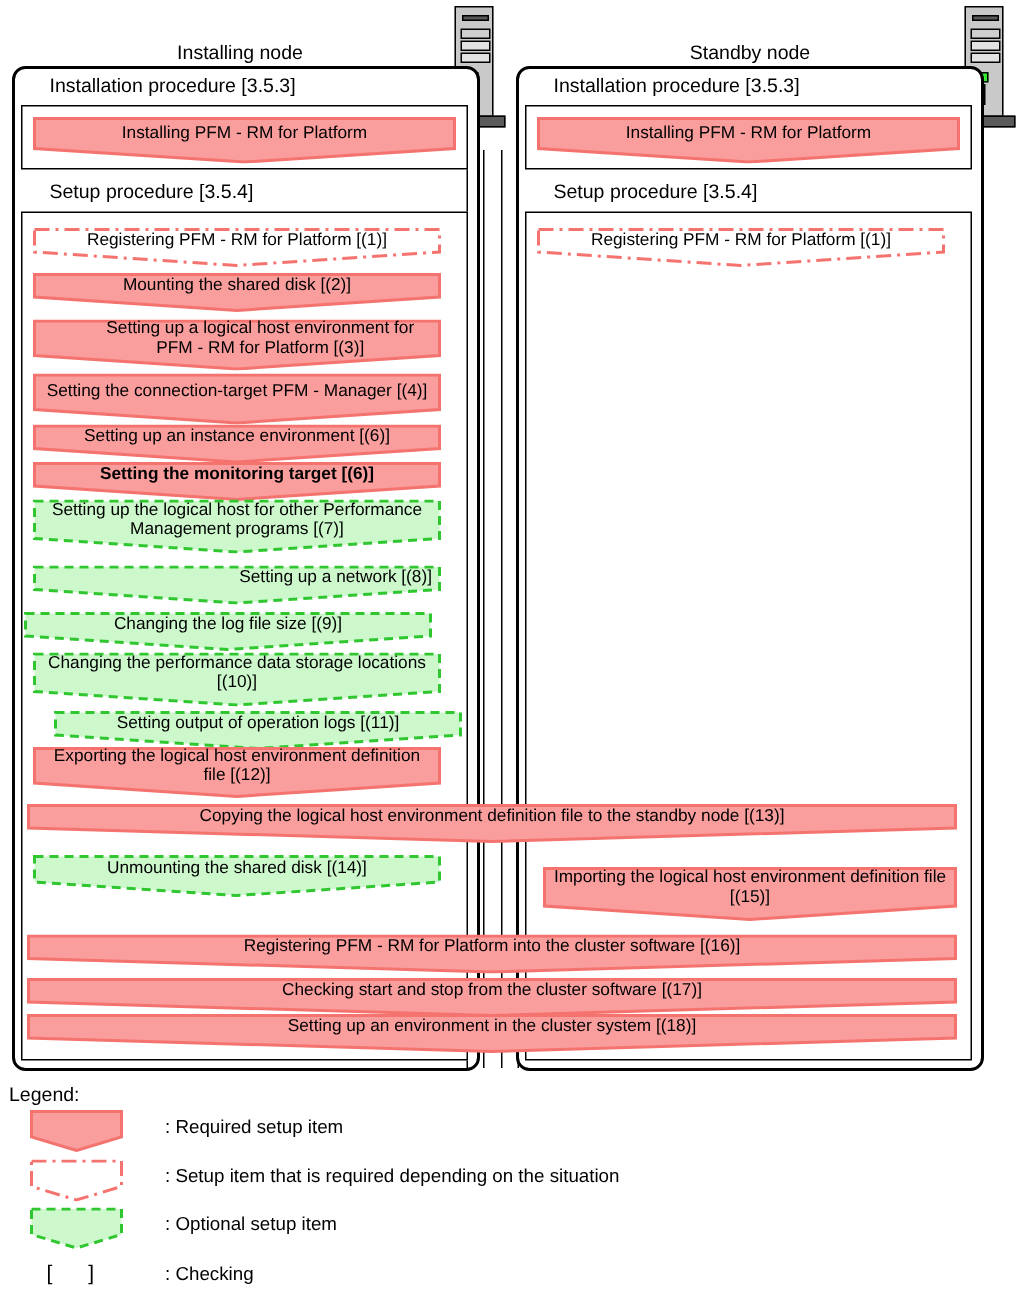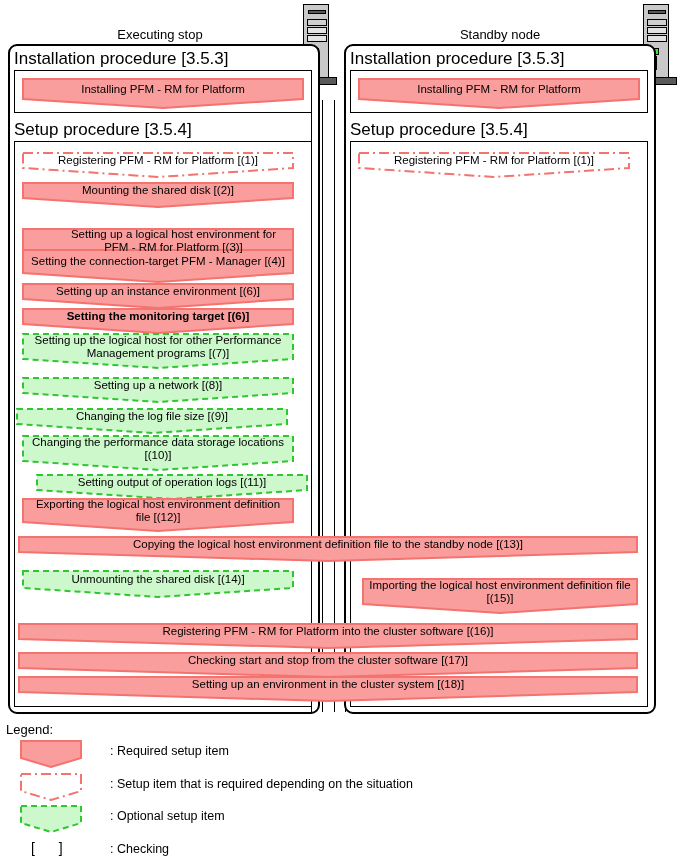--- a/index.html
+++ b/index.html
@@ -54,22 +54,23 @@
   
   .node-panel{
     position:absolute;
     border:2px solid #000;
     border-radius:9px;
     background:#fff;
     box-sizing:border-box;
   }
   .section-label{
     position:absolute;
-    font-size:17px;
+    font-size:13px;
     white-space:nowrap;
+    margin-left:19px;
   }
   .section-box{
     position:absolute;
     border:1px solid #000;
     background:#fff;
     box-sizing:border-box;
   }
 
   
   .vline{position:absolute;width:1px;background:#000;}
@@ -97,21 +98,21 @@
   .legend-swatch{position:absolute;width:62px;height:28px;}
   .legend-bracket{
     position:absolute;font-size:14px;letter-spacing:10px;
   }
 </style>
 </head>
 <body>
 
 <div class="canvas">
 
-  <div class="node-title" style="left:80px;top:27px;width:160px;">Executing stop</div>
+  <div class="node-title" style="left:80px;top:27px;width:160px;">Installing node</div>
   <div class="node-title" style="left:420px;top:27px;width:160px;">Standby node</div>
 
   <div class="tower" style="left:297px;top:2px;">
     <div class="case"></div>
     <div class="slot-top"></div>
     <div class="bay b1"></div>
     <div class="bay b2"></div>
     <div class="bay b3"></div>
     <div class="led"></div>
     <div class="cablev"></div>
@@ -161,21 +162,21 @@
           <polygon points="1,1 271,1 271,16 136,25 1,16" fill="none" stroke="#f4736f" stroke-width="2" stroke-dasharray="10,4,2,4" stroke-linejoin="miter"></polygon>
         </svg>
         <span class="flag-txt" style="margin-bottom: 9px;">Registering PFM - RM for Platform [(1)]</span>
       </div>
       <div class="flag" style="left: 22px; top: 182px; width: 272px; height: 26px;">
         <svg class="flag-bg" width="272" height="26" viewBox="0 0 272 26">
           <polygon points="1,1 271,1 271,16 136,25 1,16" fill="#fa9d9d" stroke="#f4736f" stroke-width="2" stroke-dasharray="none" stroke-linejoin="miter"></polygon>
         </svg>
         <span class="flag-txt" style="margin-bottom: 9px;">Mounting the shared disk [(2)]</span>
       </div>
-      <div class="flag" style="left: 22px; top: 228px; width: 272px; height: 34px; padding-left: 37px;">
+      <div class="flag" style="left: 22px; top: 213px; width: 272px; height: 34px; padding-left: 37px;">
         <svg class="flag-bg" width="272" height="34" viewBox="0 0 272 34">
           <polygon points="1,1 271,1 271,24 136,33 1,24" fill="#fa9d9d" stroke="#f4736f" stroke-width="2" stroke-dasharray="none" stroke-linejoin="miter"></polygon>
         </svg>
         <span class="flag-txt" style="margin-bottom: 9px;">Setting up a logical host environment for PFM - RM for Platform [(3)]</span>
       </div>
       <div class="flag" style="left: 22px; top: 249px; width: 272px; height: 34px;">
         <svg class="flag-bg" width="272" height="34" viewBox="0 0 272 34">
           <polygon points="1,1 271,1 271,24 136,33 1,24" fill="#fa9d9d" stroke="#f4736f" stroke-width="2" stroke-dasharray="none" stroke-linejoin="miter"></polygon>
         </svg>
         <span class="flag-txt" style="margin-bottom: 9px;">Setting the connection-target PFM - Manager [(4)]</span>
@@ -195,21 +196,21 @@
       <div class="flag" style="left: 22px; top: 333px; width: 272px; height: 36px;">
         <svg class="flag-bg" width="272" height="36" viewBox="0 0 272 36">
           <polygon points="1,1 271,1 271,26 136,35 1,26" fill="#ccf8cc" stroke="#2fc62f" stroke-width="2" stroke-dasharray="6,4" stroke-linejoin="miter"></polygon>
         </svg>
         <span class="flag-txt" style="margin-bottom: 9px;">Setting up the logical host for other Performance Management programs [(7)]</span>
       </div>
       <div class="flag" style="left: 22px; top: 377px; width: 272px; height: 26px;">
         <svg class="flag-bg" width="272" height="26" viewBox="0 0 272 26">
           <polygon points="1,1 271,1 271,16 136,25 1,16" fill="#ccf8cc" stroke="#2fc62f" stroke-width="2" stroke-dasharray="6,4" stroke-linejoin="miter"></polygon>
         </svg>
-        <span class="flag-txt" style="margin-bottom: 9px;">Setting up a network [(8)]</span>
+        <span class="flag-txt" style="margin-bottom: 9px; text-align: right;">Setting up a network [(8)]</span>
       </div>
       <div class="flag" style="left: 16px; top: 408px; width: 272px; height: 26px;">
         <svg class="flag-bg" width="272" height="26" viewBox="0 0 272 26">
           <polygon points="1,1 271,1 271,16 136,25 1,16" fill="#ccf8cc" stroke="#2fc62f" stroke-width="2" stroke-dasharray="6,4" stroke-linejoin="miter"></polygon>
         </svg>
         <span class="flag-txt" style="margin-bottom: 9px;">Changing the log file size [(9)]</span>
       </div>
       <div class="flag" style="left: 22px; top: 435px; width: 272px; height: 36px;">
         <svg class="flag-bg" width="272" height="36" viewBox="0 0 272 36">
           <polygon points="1,1 271,1 271,26 136,35 1,26" fill="#ccf8cc" stroke="#2fc62f" stroke-width="2" stroke-dasharray="6,4" stroke-linejoin="miter"></polygon>

